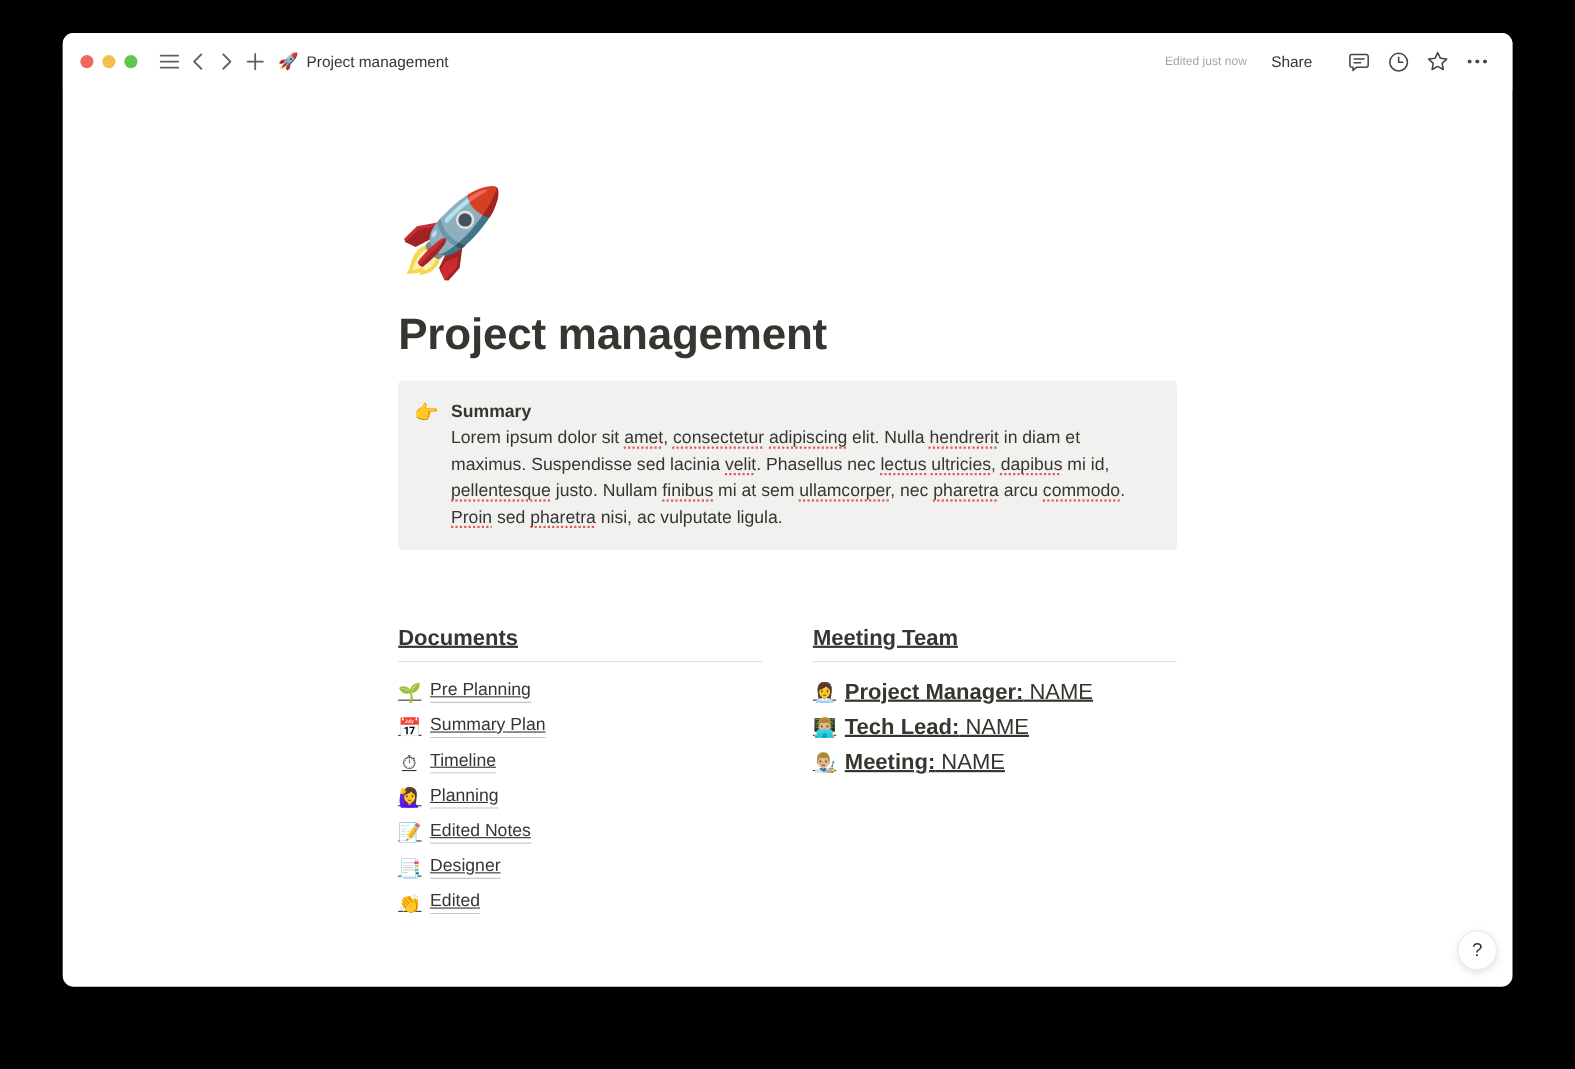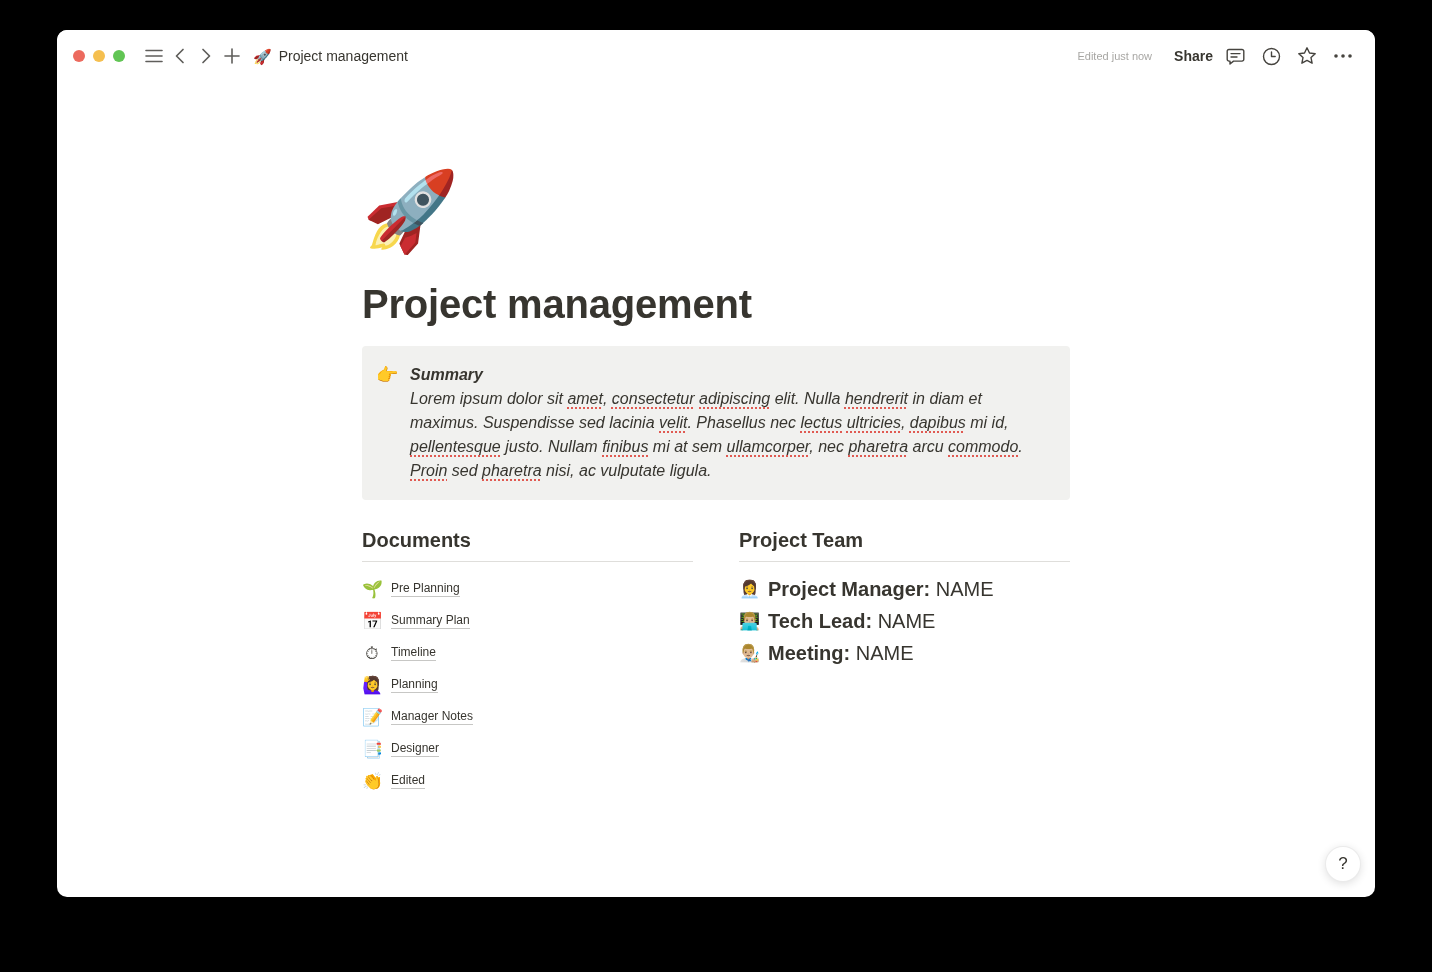--- a/index.html
+++ b/index.html
@@ -23,53 +23,53 @@
   .light.red{ background:#EC6A5E; }
   .light.yellow{ background:#F5BF4F; }
   .light.green{ background:#61C554; }
   .tb-btn{ display:flex; align-items:center; justify-content:center;
            width:26px; height:26px; border-radius:4px; color:#5F5E5B; }
   .tb-btn svg{ display:block; }
   .breadcrumb{ display:flex; align-items:center; gap:7px; margin-left:8px; }
   .breadcrumb .emoji{ font-size:15px; line-height:1; }
   .breadcrumb .label{ font-size:14px; color:#37352F; }
   .edited{ font-size:11px; color:rgba(55,53,47,.45); margin-right:22px; }
-  .share{ font-size:14px; font-weight:700; color:#37352F; cursor:default; }
+  .share{ font-size:14px; font-weight:400; color:#37352F; margin-right:20px; cursor:default; }
   .tb-icon{ display:flex; align-items:center; justify-content:center;
             width:28px; height:28px; margin-left:8px; color:#46443F; }
 
   
   .content{ height:815px; overflow:hidden; }
   .page-col{ width:708px; margin:0 auto; padding-top:90px; }
 
   .page-icon{ font-size:78px; line-height:78px; display:inline-block; cursor:default; }
   .page-title{ margin-top:30px; font-size:40px; line-height:48px; font-weight:700;
                letter-spacing:-0.2px; color:#37352F; }
 
   .callout{
     margin-top:18px; background:#F1F1EF; border-radius:4px;
     padding:17px 16px 17px 14px; display:flex; gap:10px; width:708px;
   }
   .callout-emoji{ font-size:18px; line-height:24px; width:24px; text-align:center; flex:none; }
-  .callout-body{ font-size:16px; line-height:24px; color:#37352F;font-style:italic; }
+  .callout-body{ font-size:16px; line-height:24px; color:#37352F; }
   .callout-title{ font-weight:700; }
   .callout-text{ margin-top:0; }
   .sp{ text-decoration:underline dotted #E05A52; text-decoration-thickness:2px;
        text-underline-offset:3px; }
 
   
-  .columns{ display:flex; gap:46px; margin-top:28px; }
+  .columns{ display:flex; gap:46px; margin-top:68px;text-decoration:underline; }
   .col{ width:331px; }
   .col-heading{ font-size:20px; line-height:24px; font-weight:700; color:#37352F;
                 padding-bottom:9px; border-bottom:1px solid #DFDEDB; }
   .col-list{ margin-top:11px; }
 
   .doc-item{ display:flex; align-items:center; gap:9px; height:32px; cursor:default; }
   .doc-item .emoji{ font-size:17px; line-height:1; width:20px; text-align:center; flex:none; }
-  .doc-item .label{ font-size:12px; color:#37352F;
+  .doc-item .label{ font-size:16px; color:#37352F;
         border-bottom:1px solid rgba(55,53,47,.28); padding-bottom:1px; }
 
   .team-item{ display:flex; align-items:center; gap:9px; height:32px; }
   .team-item .emoji{ font-size:17px; line-height:1; width:20px; text-align:center; flex:none; }
   .team-item .text{ font-size:20px; color:#37352F; }
   .team-item .lbl{ font-weight:700; }
 
   
   .help-btn{
     position:absolute; right:14px; bottom:15px; width:36px; height:36px;
@@ -188,35 +188,35 @@
               <div class="doc-item">
                 <span class="emoji">⏱</span>
                 <span class="label">Timeline</span>
               </div>
               <div class="doc-item">
                 <span class="emoji">🙋‍♀️</span>
                 <span class="label">Planning</span>
               </div>
               <div class="doc-item">
                 <span class="emoji">📝</span>
-                <span class="label">Manager Notes</span>
+                <span class="label">Edited Notes</span>
               </div>
               <div class="doc-item">
                 <span class="emoji">📑</span>
                 <span class="label">Designer</span>
               </div>
               <div class="doc-item">
                 <span class="emoji">👏</span>
                 <span class="label">Edited</span>
               </div>
             </div>
         </div>
 
         <div class="col">
-          <div class="col-heading">Project Team</div>
+          <div class="col-heading">Meeting Team</div>
           <div class="col-list">
               <div class="team-item">
                 <span class="emoji">👩‍💼</span>
                 <span class="text"><span class="lbl">Project Manager:</span> NAME</span>
               </div>
               <div class="team-item">
                 <span class="emoji">👨🏼‍💻</span>
                 <span class="text"><span class="lbl">Tech Lead:</span> NAME</span>
               </div>
               <div class="team-item">

